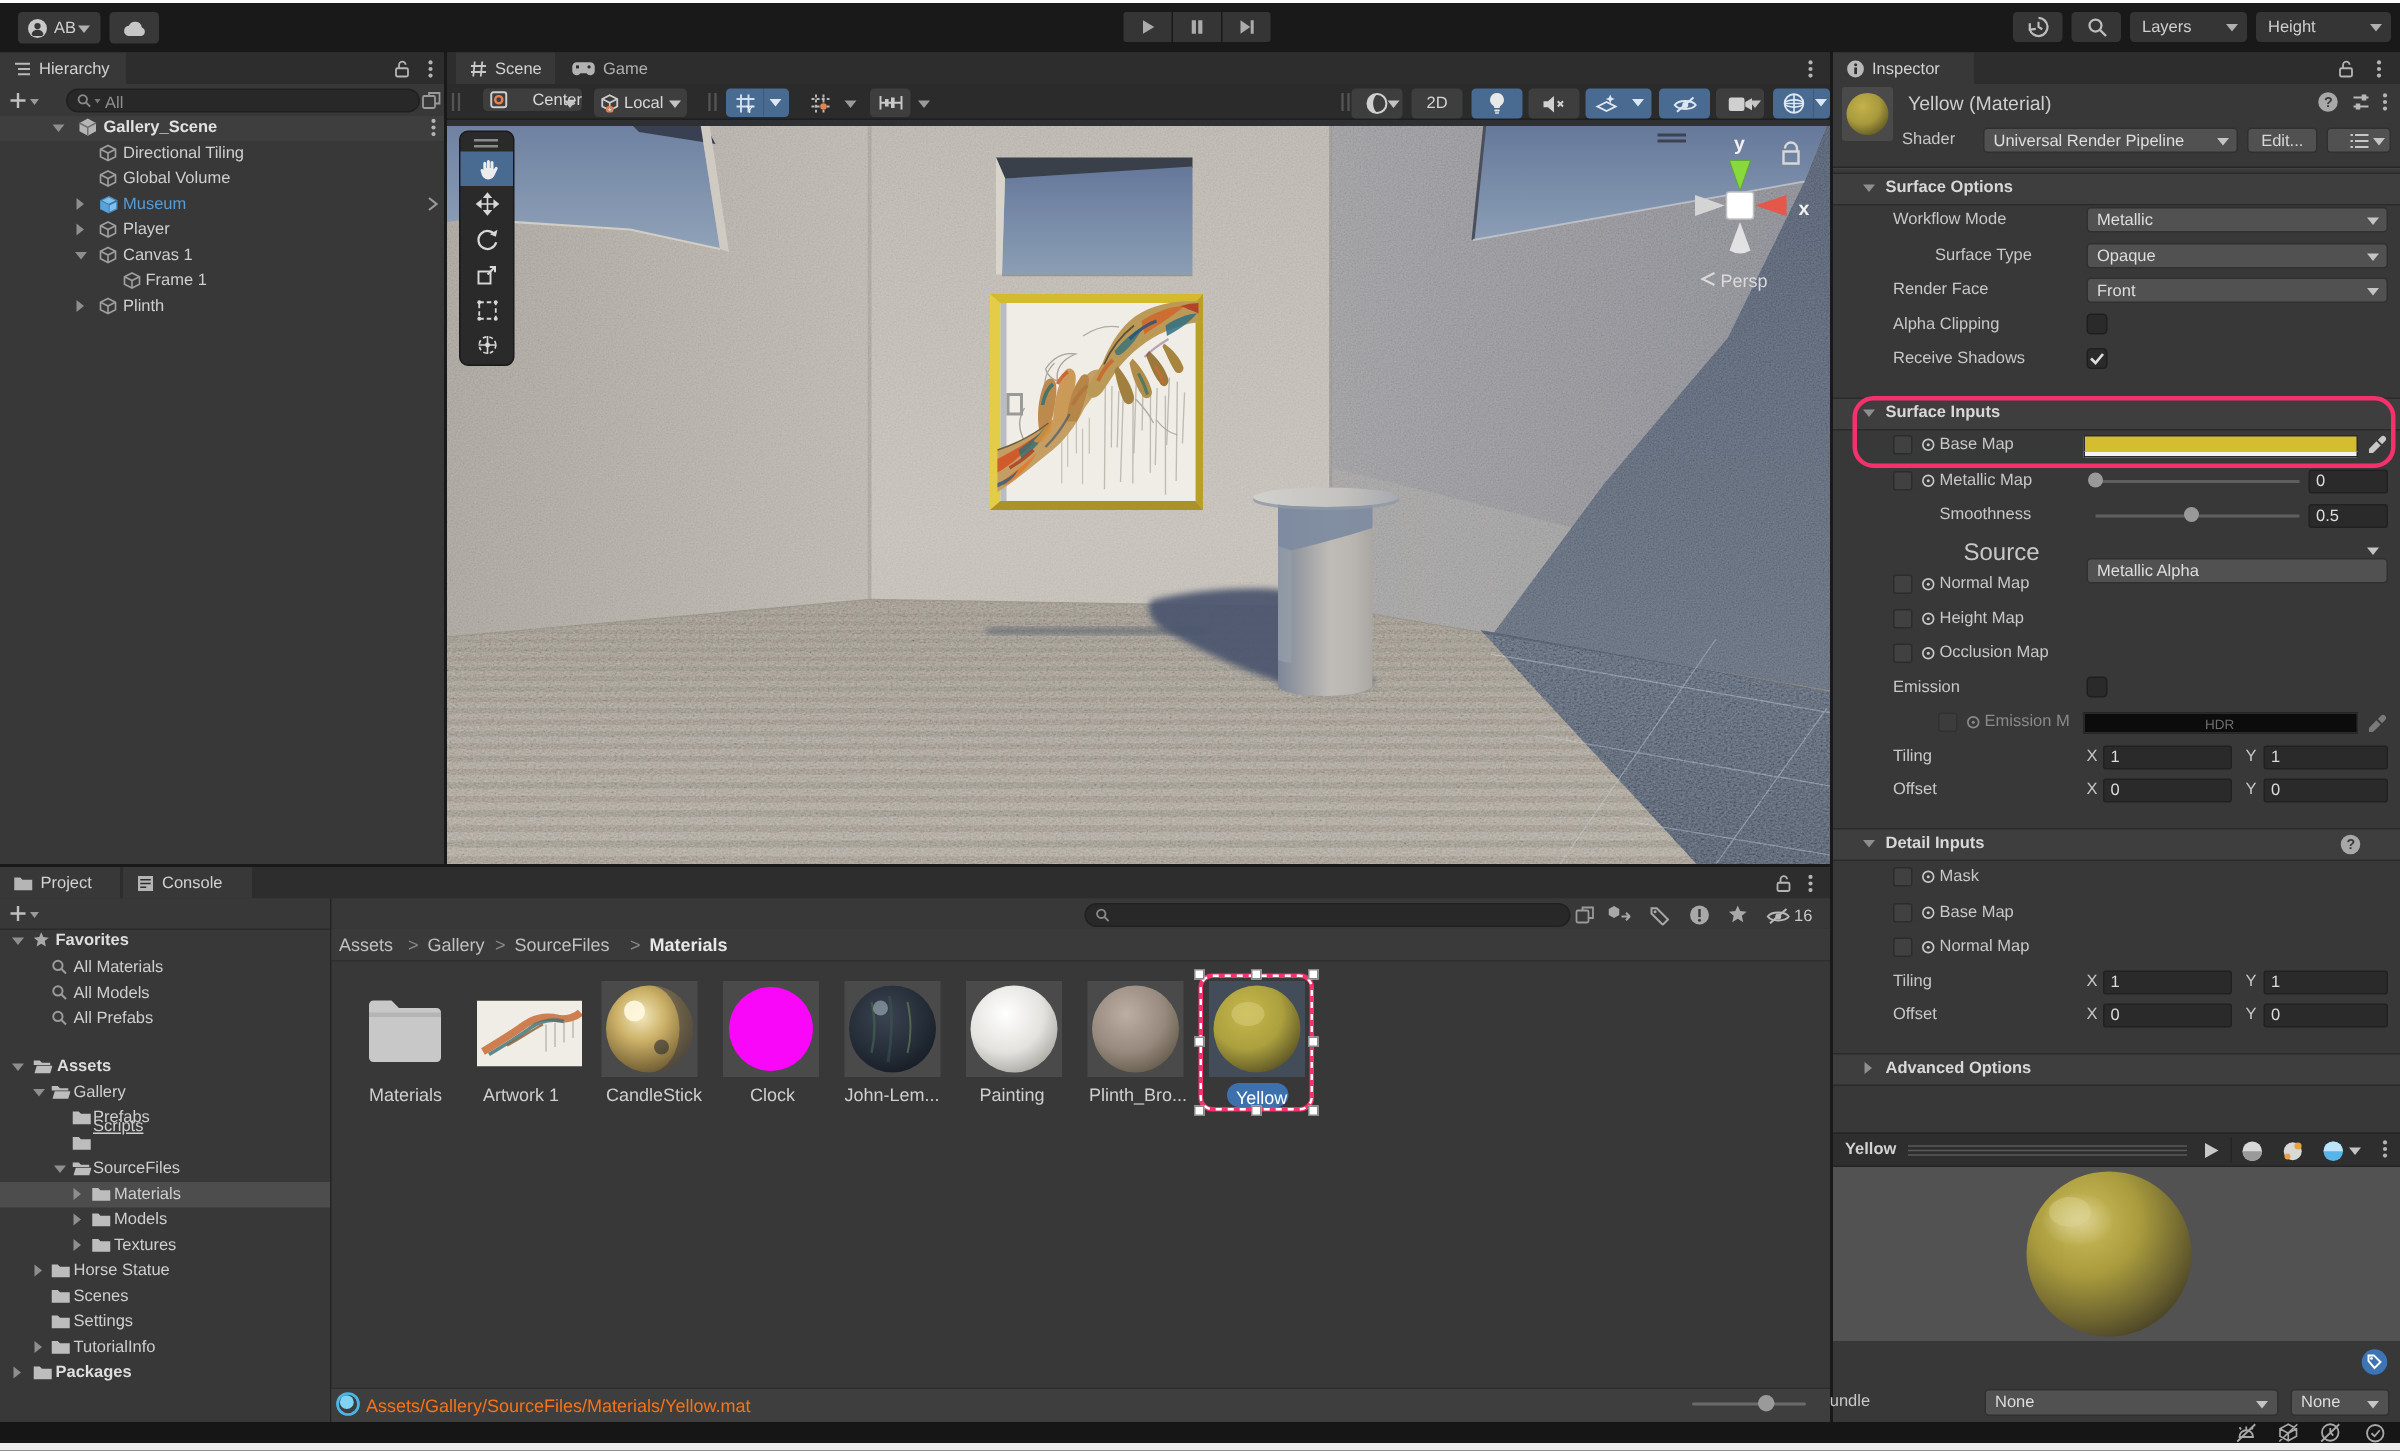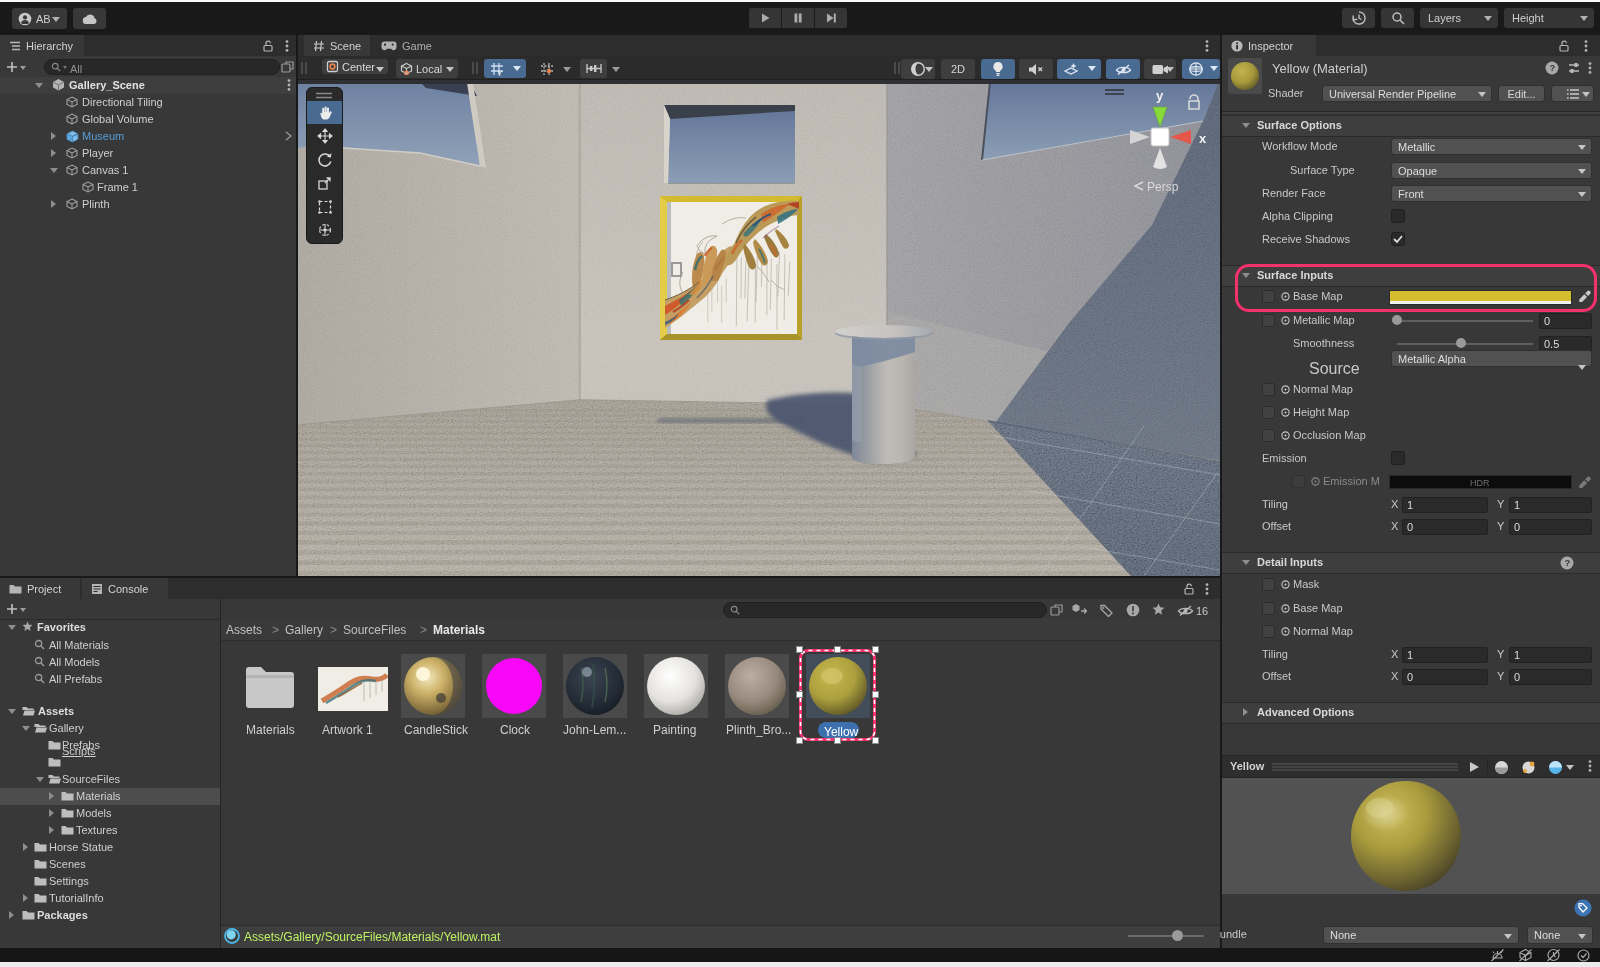--- a/index.html
+++ b/index.html
@@ -174,21 +174,21 @@
     </svg>Game</div>
 <svg class="abs" style="left:1205px;top:40px;" width="4" height="12" viewBox="0 0 4 12">
     <circle cx="2" cy="1.6" r="1.4" fill="#b4b4b4"></circle>
     <circle cx="2" cy="6" r="1.4" fill="#b4b4b4"></circle>
     <circle cx="2" cy="10.4" r="1.4" fill="#b4b4b4"></circle>
   </svg>
 <div class="abs" style="left:298px;top:56px;width:922px;height:24px;background:#2b2b2b;border-bottom:1px solid #1f1f1f;"></div>
 <svg class="abs" style="left:300px;top:62px;" width="8" height="12" viewBox="0 0 8 12">
     <path d="M2 0 V12 M6 0 V12" stroke="#555" stroke-width="1.5"></path>
   </svg>
-<div class="btn" style="left:322px;top:59px;width:66px;height:15px;background:#3e3e3e;justify-content:flex-start;padding-left:4px;gap:3px;">
+<div class="btn" style="left:322px;top:59px;width:66px;height:15px;background:#3e3e3e;justify-content:space-between;padding-left:4px;gap:3px;">
     <svg class="abs" style="left:0px;top:0px;position:relative;flex:none;" width="13" height="13" viewBox="0 0 13 13">
       <rect x="1.5" y="1.5" width="10" height="10" rx="1.5" fill="none" stroke="#cfcfcf" stroke-width="1.3"></rect>
       <circle cx="6.5" cy="6.5" r="2.4" fill="none" stroke="#e8824d" stroke-width="1.6"></circle>
     </svg>
     <span>Center</span>
   </div>
 <div class="abs" style="left:376px;top:67px;width:0;height:0;border-left:4px solid transparent;border-right:4px solid transparent;border-top:5px solid #c4c4c4;"></div>
 <div class="btn" style="left:396px;top:59px;width:62px;height:19px;background:#3e3e3e;justify-content:flex-start;padding-left:4px;gap:3px;">
     <svg class="abs" style="left:0px;top:0px;position:relative;flex:none;" width="13" height="13" viewBox="0 0 13 13">
       <path d="M6.5 1.5 L11.5 4 L11.5 9 L6.5 11.5 L1.5 9 L1.5 4 Z" fill="none" stroke="#cfcfcf" stroke-width="1.2"></path>
@@ -644,21 +644,21 @@
   </svg>
 <div class="txt" style="left:1293px;top:315px;font-size:11px;color:#c8c8c8;">Metallic Map</div>
 <div class="abs" style="left:1397px;top:320px;width:136px;height:2px;background:#5f5f5f;"></div>
 <div class="abs" style="left:1392px;top:315px;width:10px;height:10px;border-radius:50%;background:#999;"></div>
 <div class="fld" style="left:1539px;top:313px;width:53px;height:16px;">0</div>
 <div class="txt" style="left:1293px;top:338px;font-size:11px;color:#c8c8c8;">Smoothness</div>
 <div class="abs" style="left:1397px;top:343px;width:136px;height:2px;background:#5f5f5f;"></div>
 <div class="abs" style="left:1456px;top:338px;width:10px;height:10px;border-radius:50%;background:#999;"></div>
 <div class="fld" style="left:1539px;top:336px;width:53px;height:16px;">0.5</div>
 <div class="txt" style="left:1309px;top:361px;font-size:16px;color:#c8c8c8;">Source</div>
-<div class="dd" style="left:1391px;top:350px;width:201px;height:17px;">Metallic Alpha</div>
+<div class="dd" style="left:1391px;top:372px;width:201px;height:17px;">Metallic Alpha</div>
 <div class="abs" style="left:1578px;top:365px;width:0;height:0;border-left:4px solid transparent;border-right:4px solid transparent;border-top:5px solid #c4c4c4;"></div>
 <div class="slot" style="left:1262px;top:383px;"></div>
 <svg class="abs" style="left:1281px;top:385px;" width="9" height="9" viewBox="0 0 9 9">
     <circle cx="4.5" cy="4.5" r="3.6" fill="none" stroke="#c8c8c8" stroke-width="1.1"></circle>
     <circle cx="4.5" cy="4.5" r="1" fill="#c8c8c8"></circle>
   </svg>
 <div class="txt" style="left:1293px;top:384px;font-size:11px;color:#c8c8c8;">Normal Map</div>
 <div class="slot" style="left:1262px;top:406px;"></div>
 <svg class="abs" style="left:1281px;top:408px;" width="9" height="9" viewBox="0 0 9 9">
     <circle cx="4.5" cy="4.5" r="3.6" fill="none" stroke="#c8c8c8" stroke-width="1.1"></circle>
@@ -1037,21 +1037,21 @@
 <div class="abs" style="left:796px;top:691px;width:7px;height:7px;background:#fff;border:1px solid #888;z-index:52;"></div>
 <div class="abs" style="left:872px;top:691px;width:7px;height:7px;background:#fff;border:1px solid #888;z-index:52;"></div>
 <div class="abs" style="left:796px;top:737px;width:7px;height:7px;background:#fff;border:1px solid #888;z-index:52;"></div>
 <div class="abs" style="left:834px;top:737px;width:7px;height:7px;background:#fff;border:1px solid #888;z-index:52;"></div>
 <div class="abs" style="left:872px;top:737px;width:7px;height:7px;background:#fff;border:1px solid #888;z-index:52;"></div>
 <div class="abs" style="left:221px;top:925px;width:999px;height:23px;background:#3e3e3e;border-top:1px solid #2e2e2e;"></div>
 <svg class="abs" style="left:224px;top:928px;" width="16" height="16" viewBox="0 0 16 16">
     <circle cx="8" cy="8" r="7" fill="none" stroke="#49b8e8" stroke-width="1.8"></circle>
     <circle cx="7.2" cy="6.8" r="4.6" fill="#7fd4f2"></circle>
   </svg>
-<div class="txt" style="left:244px;top:931px;font-size:12px;color:#bef264;text-align:center;">Assets/Gallery/SourceFiles/Materials/Yellow.mat</div>
+<div class="txt" style="left:244px;top:931px;font-size:12px;color:#f97316;text-align:center;">Assets/Gallery/SourceFiles/Materials/Yellow.mat</div>
 <div class="abs" style="left:1128px;top:935px;width:76px;height:2px;background:#6a6a6a;border-radius:1px;"></div>
 <div class="abs" style="left:1172px;top:930px;width:11px;height:11px;background:#9a9a9a;border-radius:50%;"></div>
 <div class="abs" style="left:0px;top:948px;width:1600px;height:14px;background:#161616;"></div>
 <svg class="abs" style="left:1490px;top:948px;" width="15" height="14" viewBox="0 0 15 14">
     <path d="M3 10 a4.5 4.5 0 0 1 9 0 z M7.5 3 v2.5 M4 5 L3 3.5 M11 5 L12 3.5 M1.5 13 L13.5 1.5" stroke="#a8a8a8" stroke-width="1.2" fill="none"></path>
   </svg>
 <svg class="abs" style="left:1518px;top:948px;" width="15" height="14" viewBox="0 0 15 14">
     <path d="M7.5 1.5 L13 4.5 v5 L7.5 12.5 L2 9.5 v-5 Z M2 4.5 L7.5 7.5 L13 4.5 M7.5 7.5 V12.5 M1.5 13 L13.5 1.5" stroke="#a8a8a8" stroke-width="1.1" fill="none"></path>
   </svg>
 <svg class="abs" style="left:1546px;top:948px;" width="15" height="14" viewBox="0 0 15 14">

